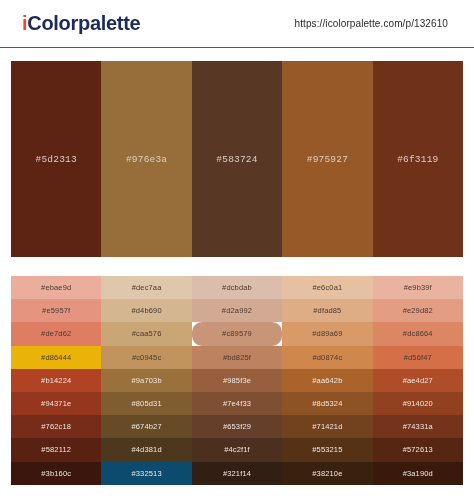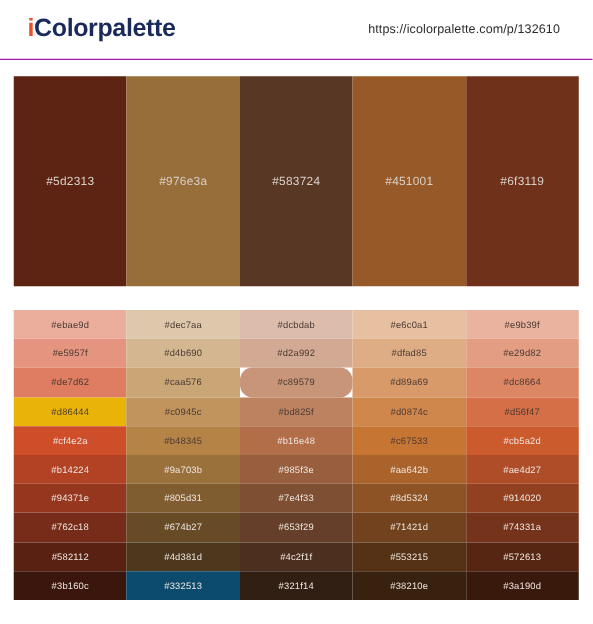--- a/index.html
+++ b/index.html
@@ -53,22 +53,23 @@
     color: #2b2b2b;
     letter-spacing: 0.1px;
     white-space: nowrap;
     text-align: right;
   }
 
   
   .swatch-strip {
     display: flex;
     width: 452px;
-    height: 168px;
+    height: 196px;
     margin: 13px auto 15px auto;
+    font-family: Liberation Mono, monospace;
   }
   .swatch {
     flex: 1 1 0;
     position: relative;
     display: flex;
     align-items: center;
     justify-content: center;
   }
   .swatch-label {
     font-size: 9.5px;
@@ -114,21 +115,21 @@
       <div class="swatch" style="background: rgb(93, 35, 19);">
         <span class="swatch-label">#5d2313</span>
       </div>
       <div class="swatch" style="background: rgb(151, 110, 58);">
         <span class="swatch-label">#976e3a</span>
       </div>
       <div class="swatch" style="background: rgb(88, 55, 36);">
         <span class="swatch-label">#583724</span>
       </div>
       <div class="swatch" style="background: rgb(151, 89, 39);">
-        <span class="swatch-label">#451001</span>
+        <span class="swatch-label">#975927</span>
       </div>
       <div class="swatch" style="background: rgb(111, 49, 25);">
         <span class="swatch-label">#6f3119</span>
       </div>
     </div>
 
   <div class="grid-wrap">
     <table class="grid">
       <tbody id="grid-body">
           <tr>
@@ -153,27 +154,20 @@
             <td class="cell-dark-text" style="background: rgb(220, 134, 100);">#dc8664</td>
           </tr>
           <tr>
             <td class="cell-dark-text" style="background: #eab308;">#d86444</td>
             <td class="cell-dark-text" style="background: rgb(192, 148, 92);">#c0945c</td>
             <td class="cell-dark-text" style="background: rgb(189, 130, 95);">#bd825f</td>
             <td class="cell-dark-text" style="background: rgb(208, 135, 76);">#d0874c</td>
             <td class="cell-dark-text" style="background: rgb(213, 111, 71);">#d56f47</td>
           </tr>
           <tr>
-            <td class="cell-light-text" style="background: rgb(207, 78, 42);">#cf4e2a</td>
-            <td class="cell-dark-text" style="background: rgb(180, 131, 69);">#b48345</td>
-            <td class="cell-light-text" style="background: rgb(177, 110, 72);">#b16e48</td>
-            <td class="cell-dark-text" style="background: rgb(198, 117, 51);">#c67533</td>
-            <td class="cell-light-text" style="background: rgb(203, 90, 45);">#cb5a2d</td>
-          </tr>
-          <tr>
             <td class="cell-light-text" style="background: rgb(177, 66, 36);">#b14224</td>
             <td class="cell-light-text" style="background: rgb(154, 112, 59);">#9a703b</td>
             <td class="cell-light-text" style="background: rgb(152, 95, 62);">#985f3e</td>
             <td class="cell-light-text" style="background: rgb(170, 100, 43);">#aa642b</td>
             <td class="cell-light-text" style="background: rgb(174, 77, 39); margin-top: 24px;">#ae4d27</td>
           </tr>
           <tr>
             <td class="cell-light-text" style="background: rgb(148, 55, 30);">#94371e</td>
             <td class="cell-light-text" style="background: rgb(128, 93, 49);">#805d31</td>
             <td class="cell-light-text" style="background: rgb(126, 79, 51);">#7e4f33</td>

